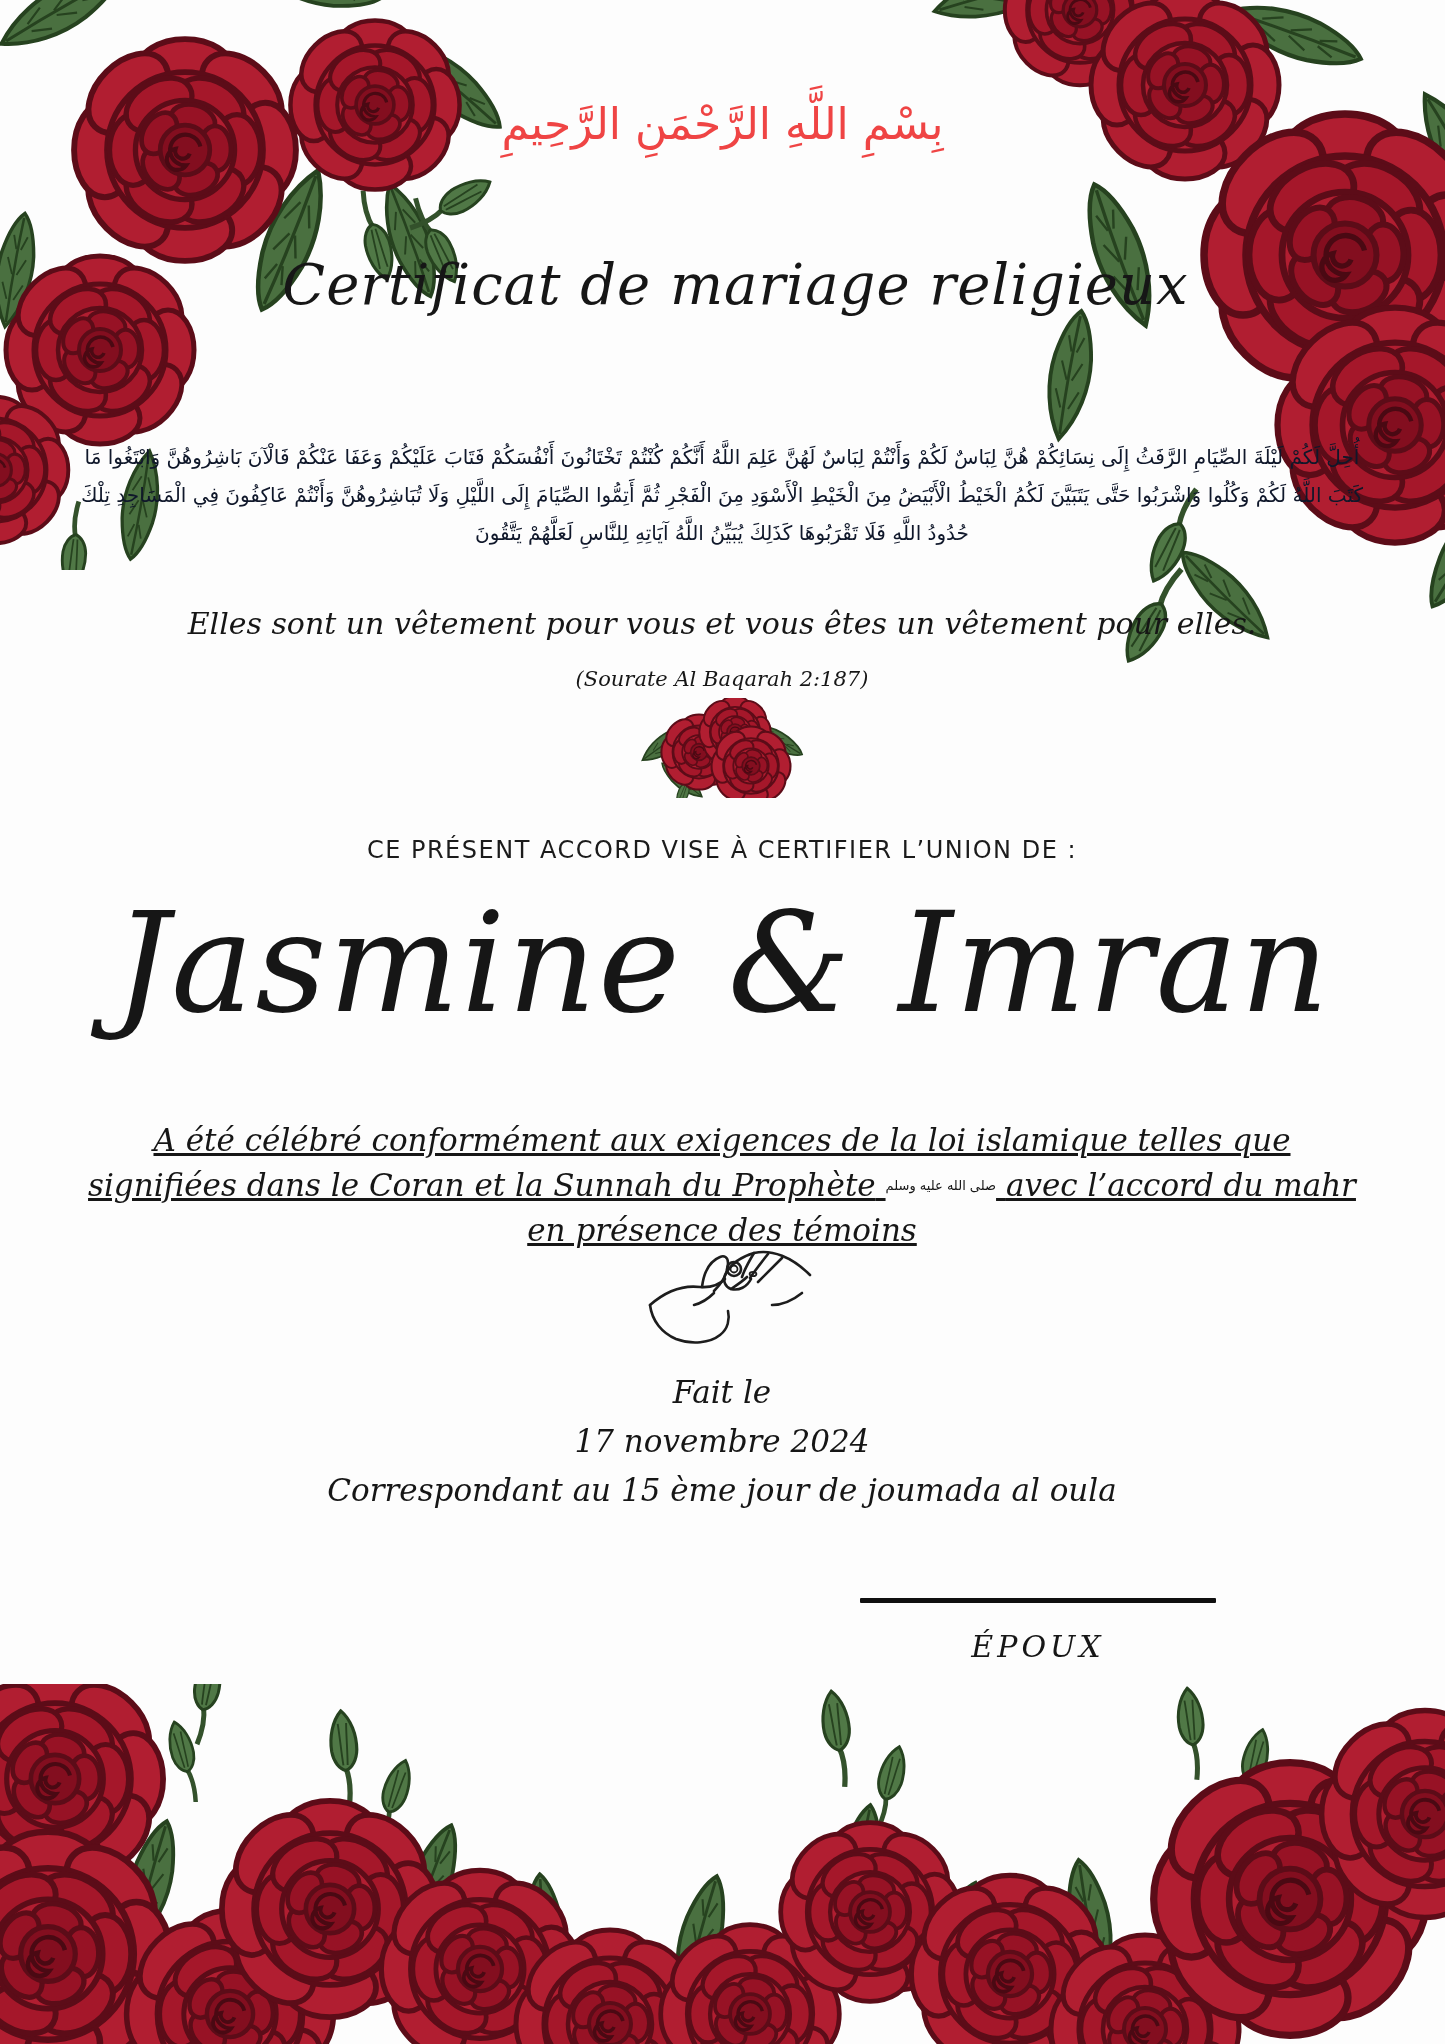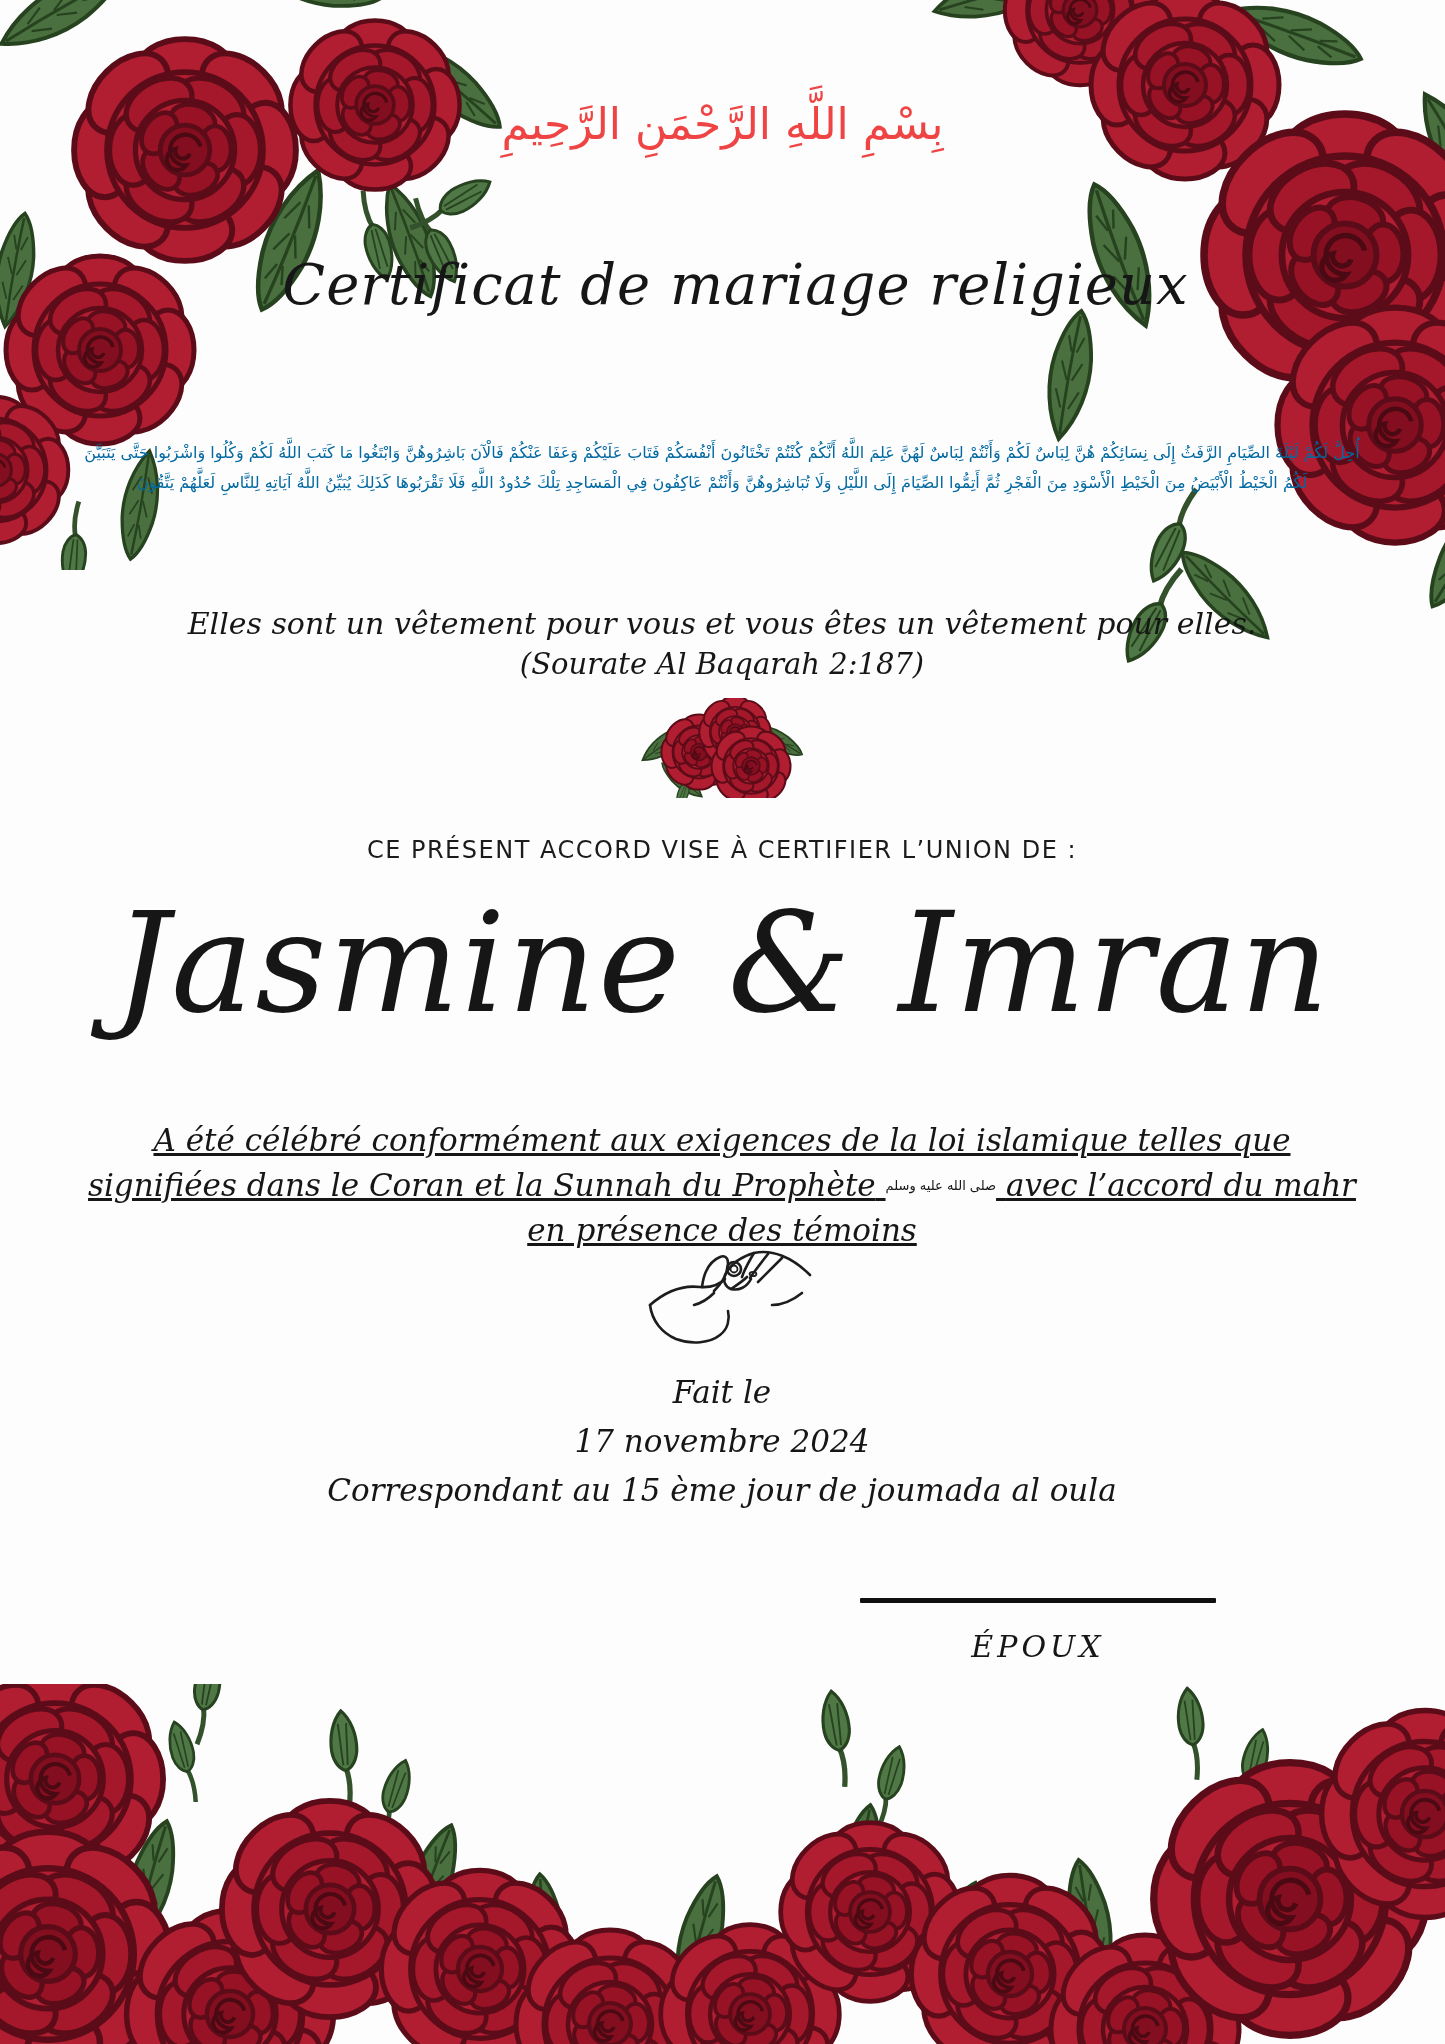--- a/index.html
+++ b/index.html
@@ -28,30 +28,30 @@
     text-align:center;
     font-style:italic;
     font-size:56px;
     letter-spacing:1px;
   }
   .verse-ar{
     top:438px;left:77px;width:1290px;
     direction:rtl;
     text-align:center;
     font-family:"DejaVu Sans", sans-serif;
-    font-size:16px;line-height:1.9;
-    color:#0369a1;
+    font-size:20px;line-height:1.9;
+    color:#0f172a;
   }
   .quote{
     top:604px;left:77px;width:1290px;
     text-align:center;
     font-style:italic;
     font-size:30px;line-height:1.35;
   }
-  .quote .ref{font-size:29px;}
+  .quote .ref{font-size:21px;margin-top:20px;}
   .mini-roses{top:698px;left:637px;width:170px;height:100px;}
   .intro{
     top:836px;left:77px;width:1290px;
     text-align:center;
     font-family:"DejaVu Sans", sans-serif;
     font-size:24px;
     font-weight:500;
     letter-spacing:1.5px;
     color:#1b1b1b;
   }

